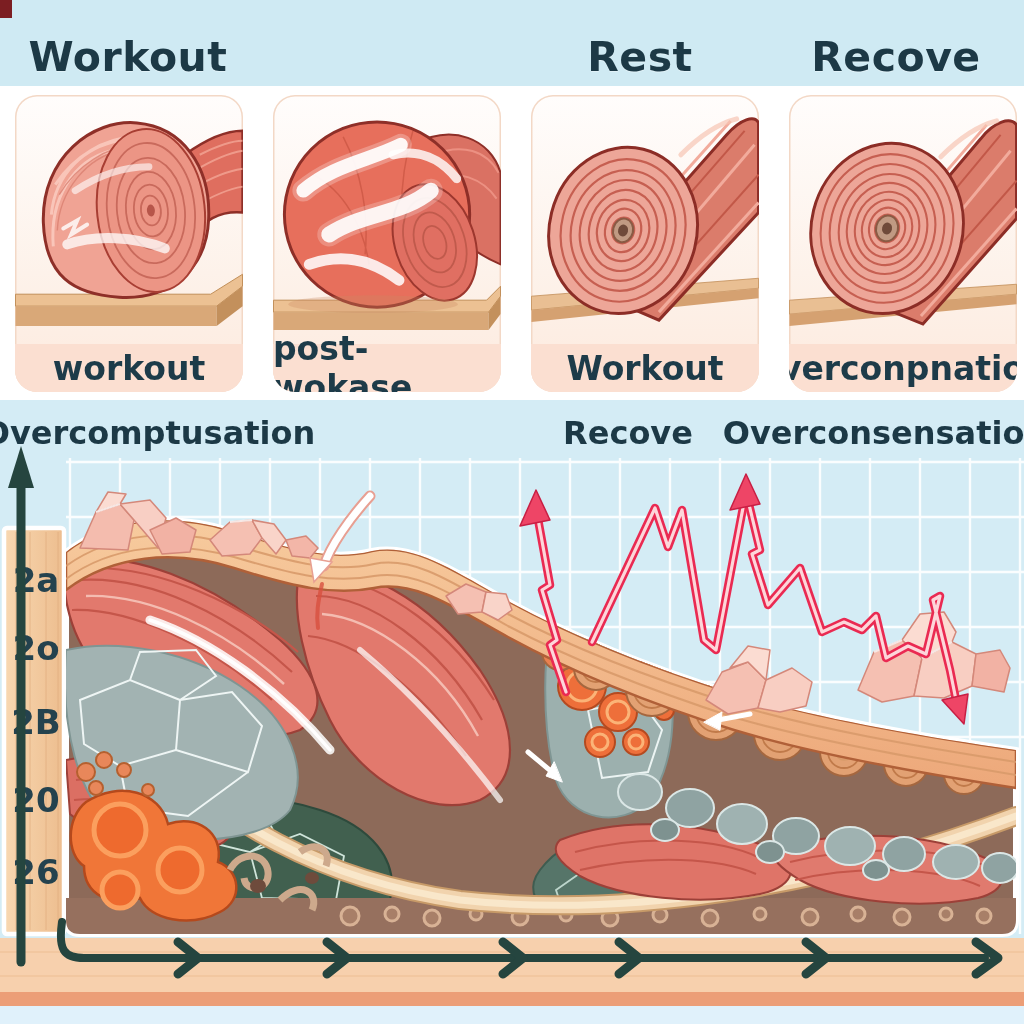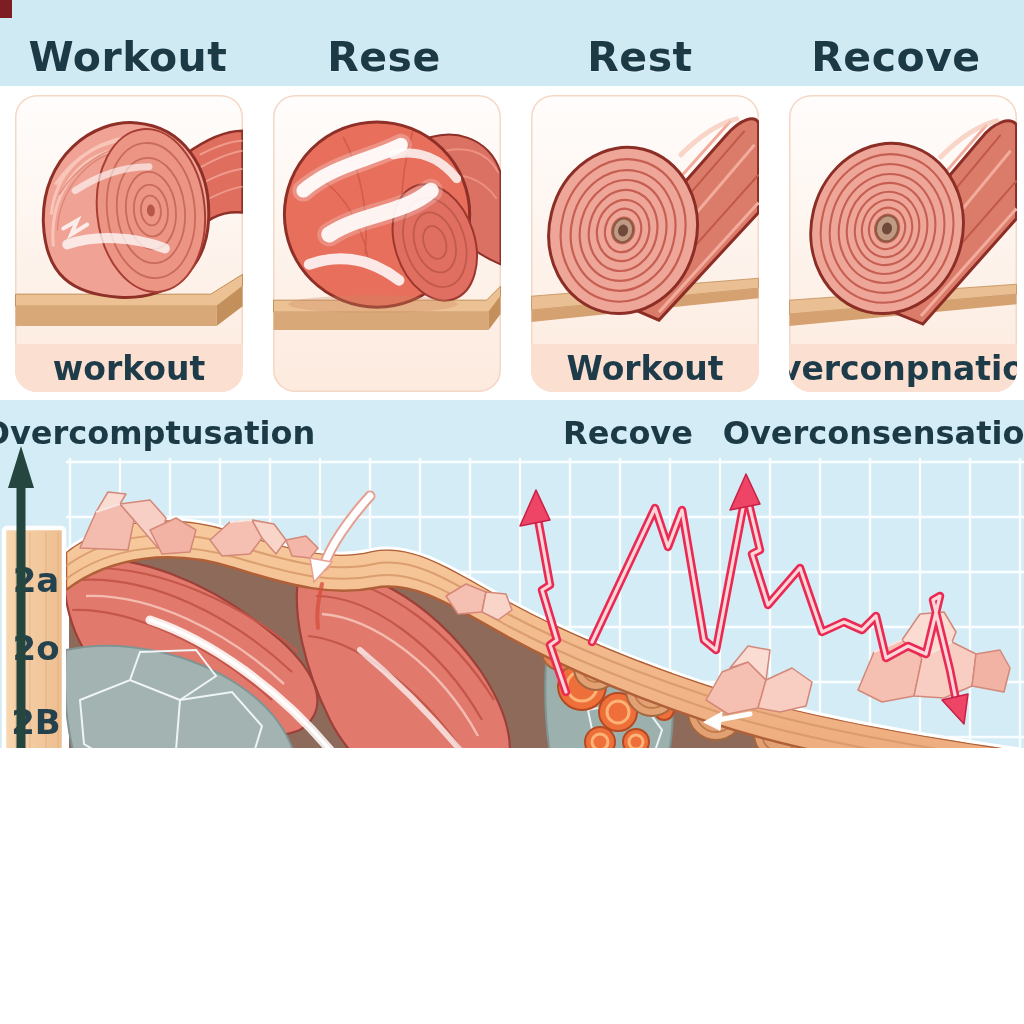--- a/index.html
+++ b/index.html
@@ -1,16 +1,16 @@
 <!DOCTYPE html>
 <html><head>
 <meta charset="utf-8">
 <style>
   html,body{margin:0;padding:0;background:#ffffff;}
-  .stage{position:relative;width:1024px;height:748px;overflow:hidden;background:#ffffff;
+  .stage{position:relative;width:1024px;height:1024px;overflow:hidden;background:#ffffff;
          font-family:"DejaVu Sans",sans-serif;}
   
   .banner{position:absolute;top:0;left:0;width:1024px;height:86px;background:#cfeaf3;}
   .corner-mark{position:absolute;top:0;left:0;width:12px;height:18px;background:#7c1e22;}
   .banner-label{position:absolute;top:33px;width:256px;text-align:center;
                 font-size:41px;font-weight:bold;color:#1c3946;letter-spacing:.5px;
                 text-shadow:0 1px 0 rgba(255,255,255,.35);}
   .bl0{left:0}.bl1{left:256px}.bl2{left:512px}.bl3{left:768px}
   
   .cards-row{position:absolute;top:86px;left:0;width:1024px;height:314px;background:#ffffff;}
@@ -30,21 +30,20 @@
   svg text.tick{font-family:"DejaVu Sans",sans-serif;font-weight:bold;font-size:34px;fill:#24424e;}
 </style>
 </head>
 <body>
 
 <div class="stage">
 
   <div class="banner">
     <div class="corner-mark"></div>
     <div class="banner-label bl0">Workout</div>
-    <div class="banner-label bl1">Rese</div>
     <div class="banner-label bl2">Rest</div>
     <div class="banner-label bl3">Recove</div>
   </div>
 
   <div class="cards-row">
 
     <div class="card c0">
       <svg viewBox="0 0 228 250">
         <path d="M0,200 L196,200 L228,180 L228,192 L202,212 L0,212 Z" fill="#ecc193" stroke="#c18e58" stroke-width="1"></path>
         <path d="M0,212 L202,212 L202,232 L0,232 Z" fill="#d9a878"></path>
@@ -88,20 +87,21 @@
         <g stroke="#ffffff" fill="none" stroke-linecap="round">
           <path d="M30,96 C60,70 96,66 128,50" stroke-width="22" opacity=".25"></path>
           <path d="M30,96 C60,70 96,66 128,50" stroke-width="14" opacity=".92"></path>
           <path d="M56,140 C90,118 130,120 158,96" stroke-width="24" opacity=".22"></path>
           <path d="M56,140 C90,118 130,120 158,96" stroke-width="16" opacity=".9"></path>
           <path d="M36,170 C70,158 100,166 126,186" stroke-width="11" opacity=".85"></path>
           <path d="M120,60 C146,54 168,64 184,84" stroke-width="9" opacity=".8"></path>
         </g>
         <ellipse cx="100" cy="210" rx="85" ry="9" fill="#c98a62" opacity=".3"></ellipse>
       </svg>
+      <div class="card-label">post-wokase</div>
     </div>
 
     <div class="card c2">
       <svg viewBox="0 0 228 250">
         <path d="M0,202 L228,184 L228,194 L0,216 Z" fill="#e9bf93" stroke="#c18e58" stroke-width=".8"></path>
         <path d="M0,216 L228,194 L228,204 L0,228 Z" fill="#d5a171"></path>
         <path d="M58,196 L196,40 C210,24 224,20 228,28 L228,118 L128,226 Z" fill="#db7c6b" stroke="#8c2d26" stroke-width="3"></path>
         <g fill="none">
           <path d="M66,176 L200,26" stroke="#f2ab9c" stroke-width="3"></path>
           <path d="M80,190 L214,36" stroke="#c25848" stroke-width="2"></path>

